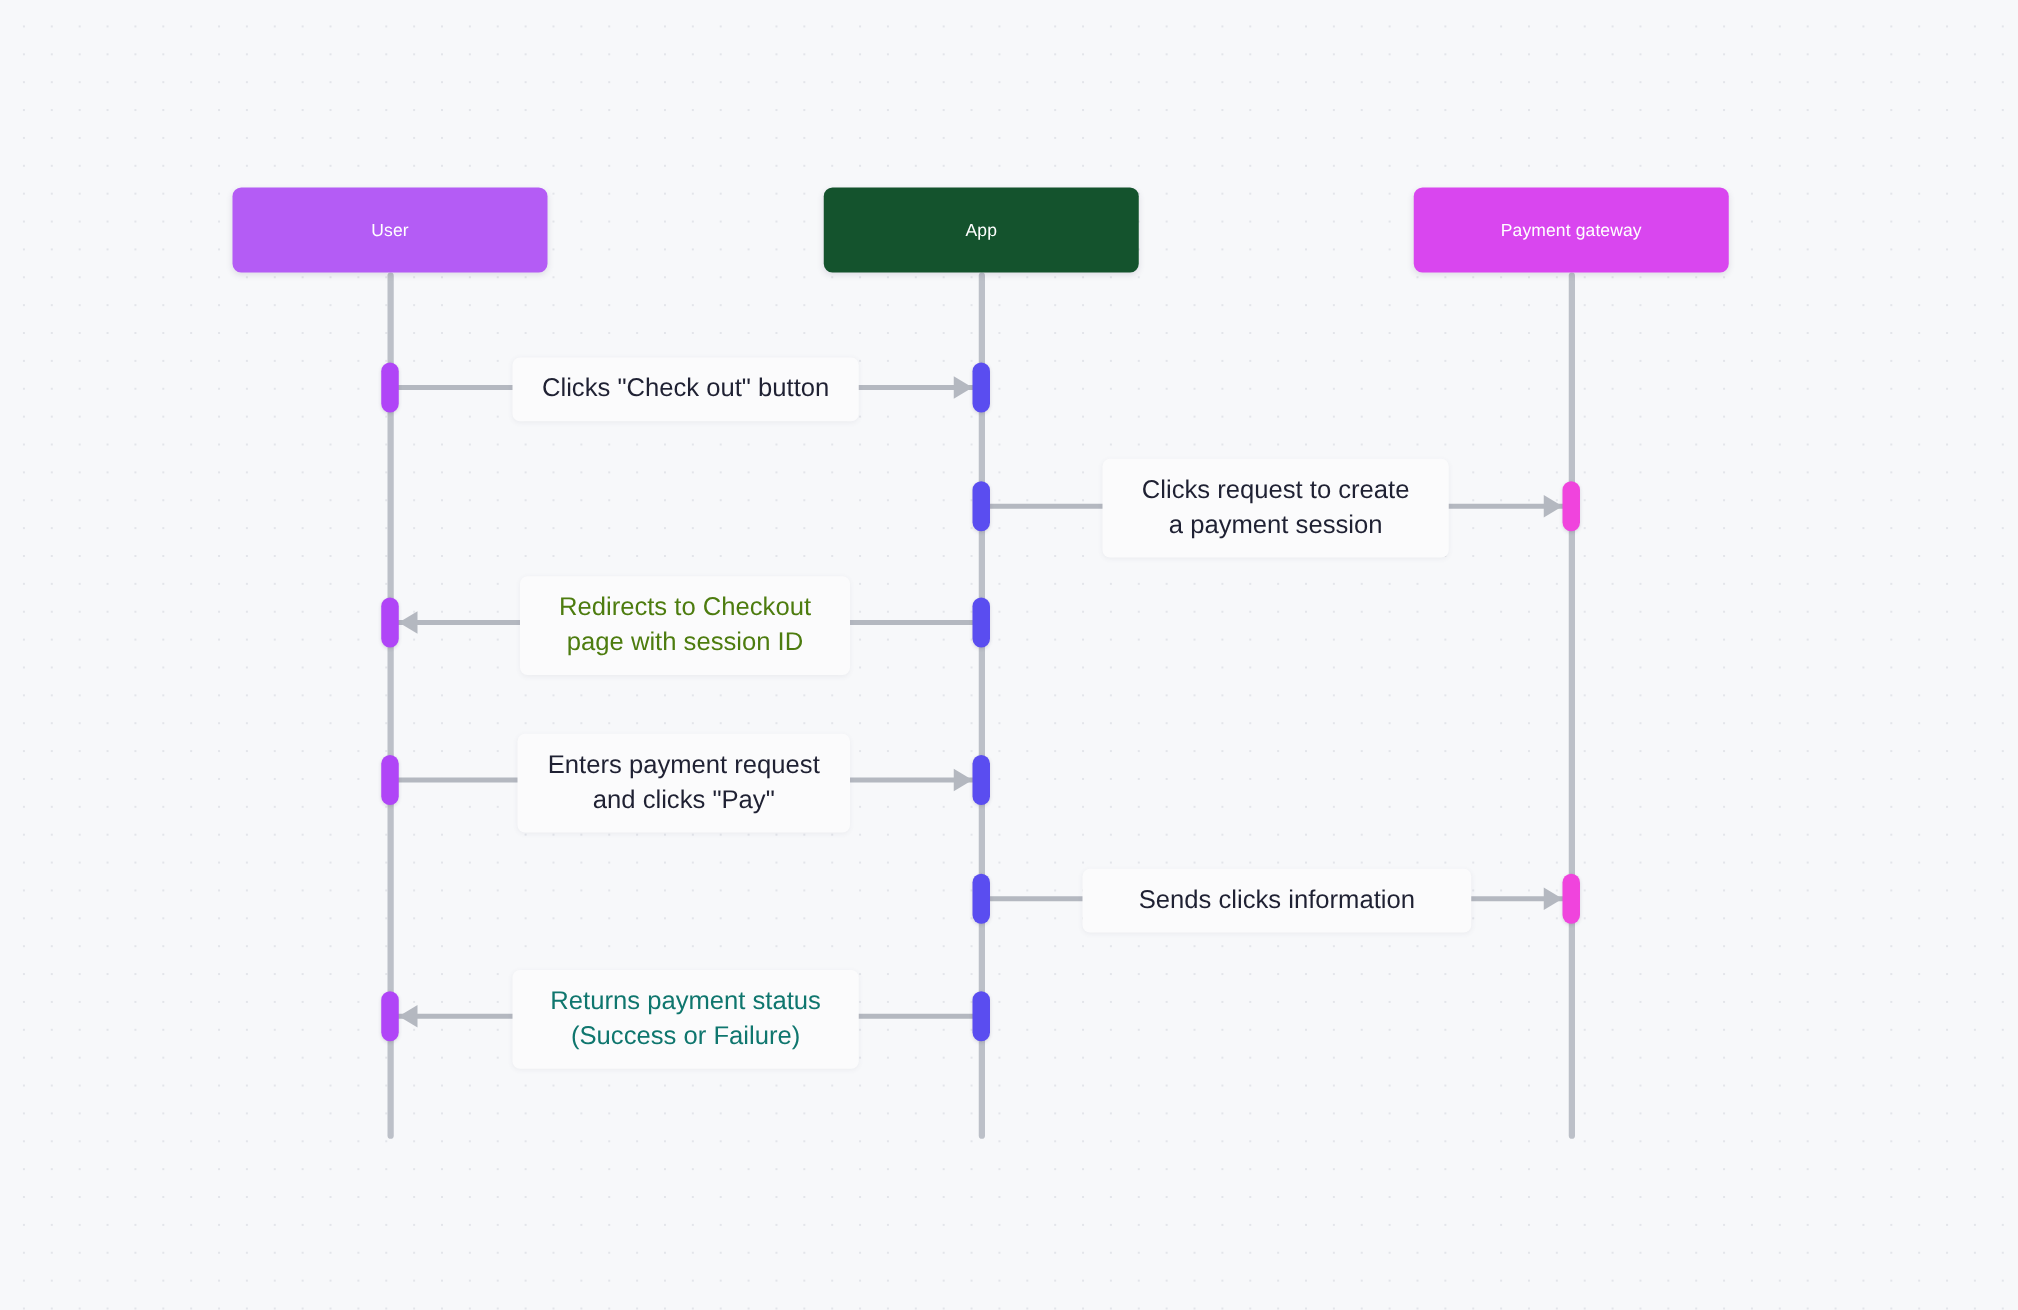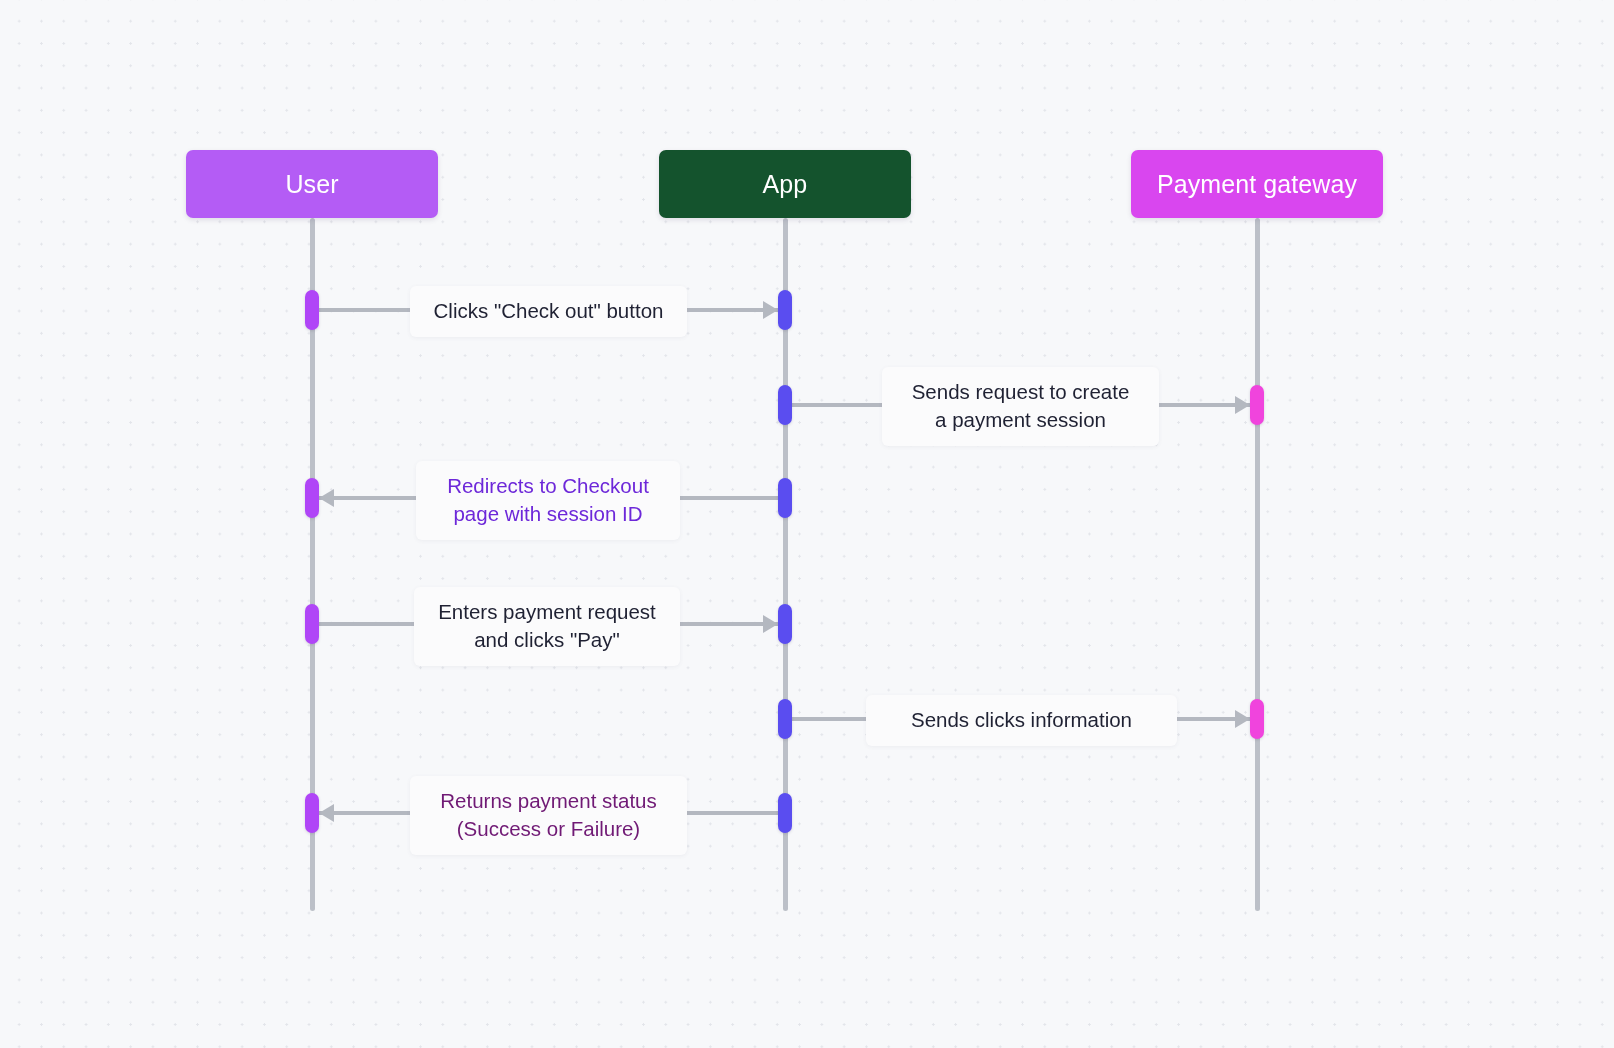--- a/index.html
+++ b/index.html
@@ -38,21 +38,21 @@
 
   
   .participant {
     position: absolute;
     height: 68px;
     border-radius: 7px;
     display: flex;
     align-items: center;
     justify-content: center;
     color: #ffffff;
-    font-size: 25px;
+    font-size: 14px;
     letter-spacing: 0.1px;
     box-shadow: 0 2px 5px rgba(60,50,90,0.13);
     z-index: 6;
     box-sizing: border-box;
   }
 
   
   .activation {
     position: absolute;
     width: 14px;
@@ -134,25 +134,25 @@
     <div class="activation" style="left: 1250px; top: 385px; height: 40px; background: rgb(240, 68, 221);"></div>
     <div class="activation" style="left: 305px; top: 478px; height: 40px; background: rgb(176, 69, 247);"></div>
     <div class="activation" style="left: 778px; top: 478px; height: 40px; background: rgb(90, 77, 240);"></div>
     <div class="activation" style="left: 305px; top: 604px; height: 40px; background: rgb(176, 69, 247);"></div>
     <div class="activation" style="left: 778px; top: 604px; height: 40px; background: rgb(90, 77, 240);"></div>
     <div class="activation" style="left: 778px; top: 699px; height: 40px; background: rgb(90, 77, 240);"></div>
     <div class="activation" style="left: 1250px; top: 699px; height: 40px; background: rgb(240, 68, 221);"></div>
     <div class="activation" style="left: 305px; top: 793px; height: 40px; background: rgb(176, 69, 247);"></div>
     <div class="activation" style="left: 778px; top: 793px; height: 40px; background: rgb(90, 77, 240);"></div>
     <div class="msg-label" style="left: 410px; top: 286px; width: 277px; background: rgb(251, 251, 252); color: rgb(31, 33, 51);"><span class="ln">Clicks "Check out" button</span></div>
-    <div class="msg-label" style="left: 882px; top: 367px; width: 277px; background: rgb(251, 251, 252); color: rgb(31, 33, 51);"><span class="ln">Sends request to create</span><span class="ln">a payment session</span></div>
-    <div class="msg-label" style="left: 416px; top: 461px; width: 264px; background: rgb(251, 251, 252); color: #6d28d9; align-items: center;"><span class="ln">Redirects to Checkout</span><span class="ln">page with session ID</span></div>
+    <div class="msg-label" style="left: 882px; top: 367px; width: 277px; background: rgb(251, 251, 252); color: rgb(31, 33, 51);"><span class="ln">Clicks request to create</span><span class="ln">a payment session</span></div>
+    <div class="msg-label" style="left: 416px; top: 461px; width: 264px; background: rgb(251, 251, 252); color: #4d7c0f; align-items: center;"><span class="ln">Redirects to Checkout</span><span class="ln">page with session ID</span></div>
     <div class="msg-label" style="left: 414px; top: 587px; width: 266px; background: rgb(251, 251, 252); color: rgb(31, 33, 51);"><span class="ln">Enters payment request</span><span class="ln">and clicks "Pay"</span></div>
     <div class="msg-label" style="left: 866px; top: 695px; width: 311px; background: rgb(251, 251, 252); color: rgb(31, 33, 51);"><span class="ln">Sends clicks information</span></div>
-    <div class="msg-label" style="left: 410px; top: 776px; width: 277px; background: rgb(251, 251, 252); color: #701a75;"><span class="ln">Returns payment status</span><span class="ln">(Success or Failure)</span></div>
+    <div class="msg-label" style="left: 410px; top: 776px; width: 277px; background: rgb(251, 251, 252); color: #0f766e;"><span class="ln">Returns payment status</span><span class="ln">(Success or Failure)</span></div>
     <div class="participant" style="left: 186px; top: 150px; width: 252px; height: 68px; background: rgb(180, 92, 245);">
       <span>User</span>
     </div>
     <div class="participant" style="left: 659px; top: 150px; width: 252px; height: 68px; background: #14532d;">
       <span>App</span>
     </div>
     <div class="participant" style="left: 1131px; top: 150px; width: 252px; height: 68px; background: #d946ef;">
       <span>Payment gateway</span>
     </div>
   </div>

